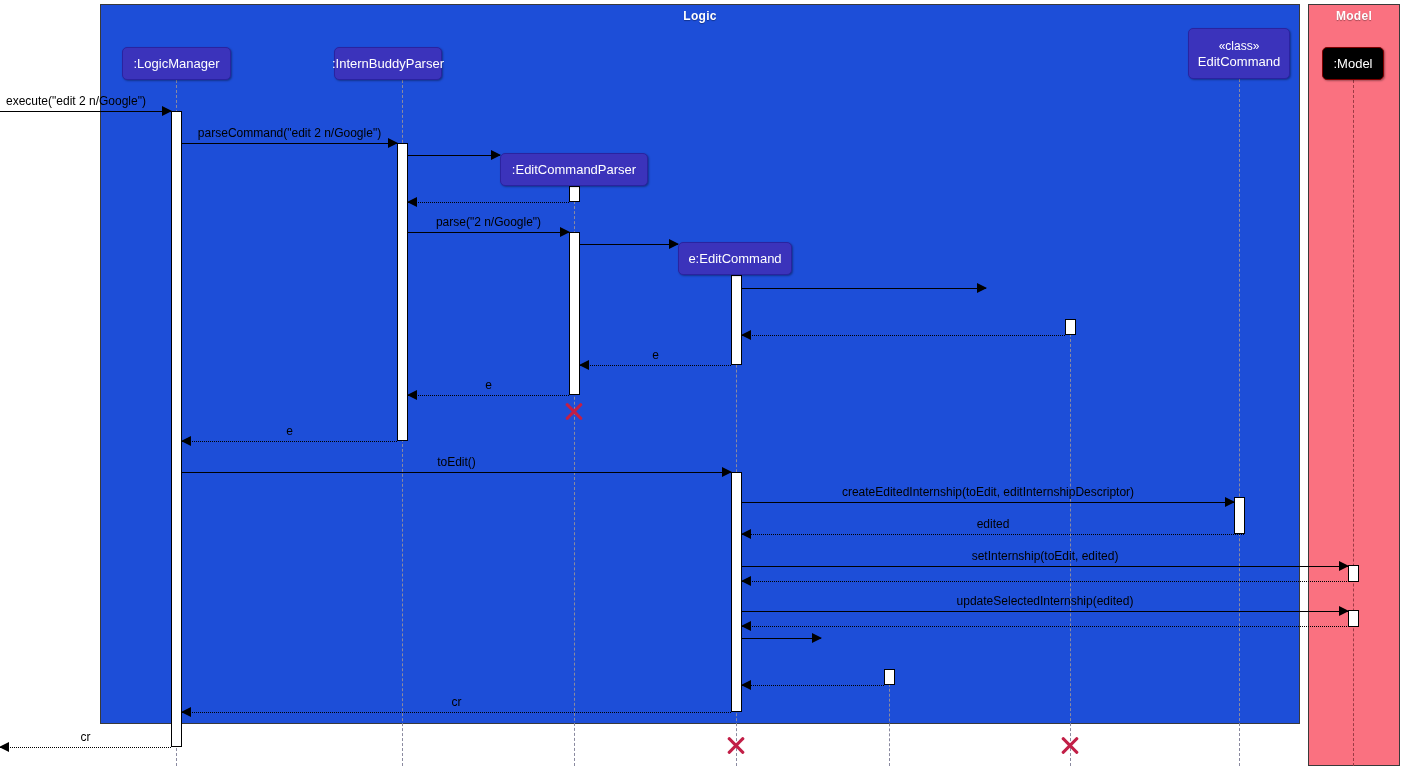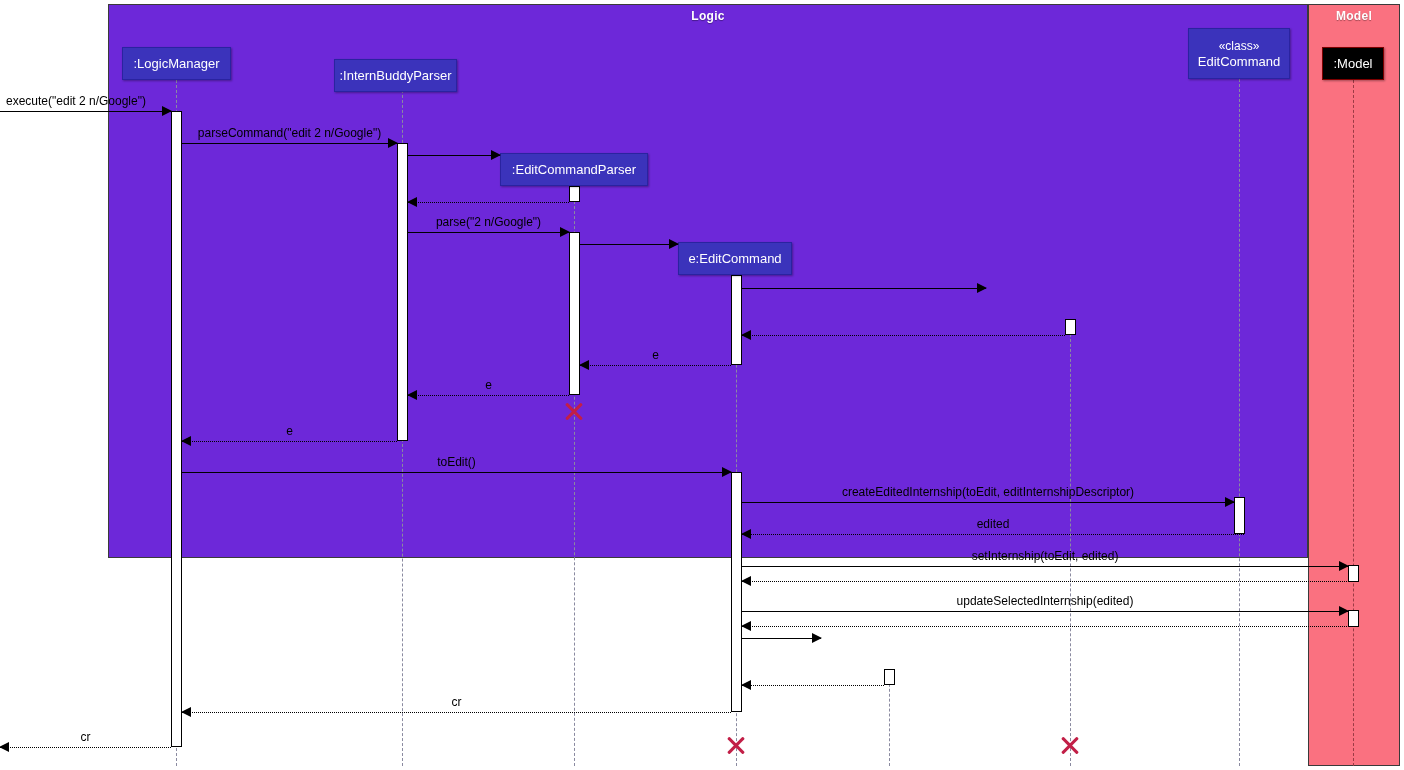--- a/index.html
+++ b/index.html
@@ -11,21 +11,21 @@
   .panel{position:absolute;box-sizing:border-box;border:1px solid #3a3a3a;}
   .panel-title{position:absolute;top:4px;left:0;width:100%;text-align:center;
     font-size:12px;font-weight:bold;color:#ffffff;
     text-shadow:0 1px 1px rgba(0,0,0,.35);letter-spacing:.3px;}
 
   
   .lifeline{position:absolute;width:0;border-left:1px dashed #8a8aa0;}
   .lifeline.red{border-left-color:#9b3b45;}
 
   
-  .pbox{position:absolute;box-sizing:border-box;border-radius:0;
+  .pbox{position:absolute;box-sizing:border-box;border-radius:5px;
     display:flex;align-items:center;justify-content:center;flex-direction:column;
     color:#ffffff;font-size:13px;line-height:15px;text-align:center;
     box-shadow:1px 1px 2px rgba(0,0,0,.35);white-space:nowrap;}
   .pbox.blue{background:#3b33bb;border:1px solid #2a23a0;}
   .pbox.red{background:#000000;border:1px solid #7d0000;}
   .pbox .stereo{font-size:12px;}
 
   
   .act{position:absolute;background:#ffffff;border:1px solid #000000;box-sizing:border-box;}
 
@@ -44,21 +44,21 @@
   .destroy{position:absolute;width:22px;height:22px;}
   .destroy span{position:absolute;left:0;top:10px;width:22px;height:3px;background:#c21f47;border-radius:1px;}
   .destroy span:first-child{transform:rotate(45deg);}
   .destroy span:last-child{transform:rotate(-45deg);}
 </style>
 </head>
 <body>
 
 <div id="canvas">
 
-  <div class="panel" style="left:108px;top:4px;width:1200px;height:554px;background:#6d28d9;">
+  <div class="panel" style="left:100px;top:4px;width:1200px;height:720px;background:#1d4ed8;">
     <div class="panel-title">Logic</div>
   </div>
   <div class="panel" style="left:1308px;top:4px;width:92px;height:762px;background:#fa7180;">
     <div class="panel-title">Model</div>
   </div>
 
   <div class="lifeline" style="left:176px; top:80px;  height:686px;"></div>
   <div class="lifeline" style="left:402px; top:80px;  height:686px;"></div>
   <div class="lifeline" style="left:574px; top:186px; height:580px;"></div>
   <div class="lifeline" style="left:736px; top:275px; height:491px;"></div>
@@ -75,21 +75,21 @@
   <div class="act" style="left:731px;top:472px;width:11px;height:240px;"></div>
   <div class="act" style="left:1065px;top:319px;width:11px;height:16px;"></div>
   <div class="act" style="left:1234px;top:497px;width:11px;height:37px;"></div>
   <div class="act" style="left:884px; top:669px;width:11px;height:16px;"></div>
   <div class="act" style="left:1348px;top:565px;width:11px;height:17px;"></div>
   <div class="act" style="left:1348px;top:610px;width:11px;height:17px;"></div>
 
   <div class="pbox blue" style="left:122px;top:47px;width:109px;height:33px;">
     <span>:LogicManager</span>
   </div>
-  <div class="pbox blue" style="left:334px;top:59px;width:123px;height:33px;">
+  <div class="pbox blue" style="left:334px;top:47px;width:108px;height:33px;">
     <span>:InternBuddyParser</span>
   </div>
   <div class="pbox blue" style="left:500px;top:153px;width:148px;height:33px;align-items:center;">
     <span>:EditCommandParser</span>
   </div>
   <div class="pbox blue" style="left:678px;top:242px;width:114px;height:33px;text-align:center;">
     <span>e:EditCommand</span>
   </div>
   <div class="pbox blue" style="left:1188px;top:28px;width:102px;height:51px;">
     <span class="stereo">«class»</span>

